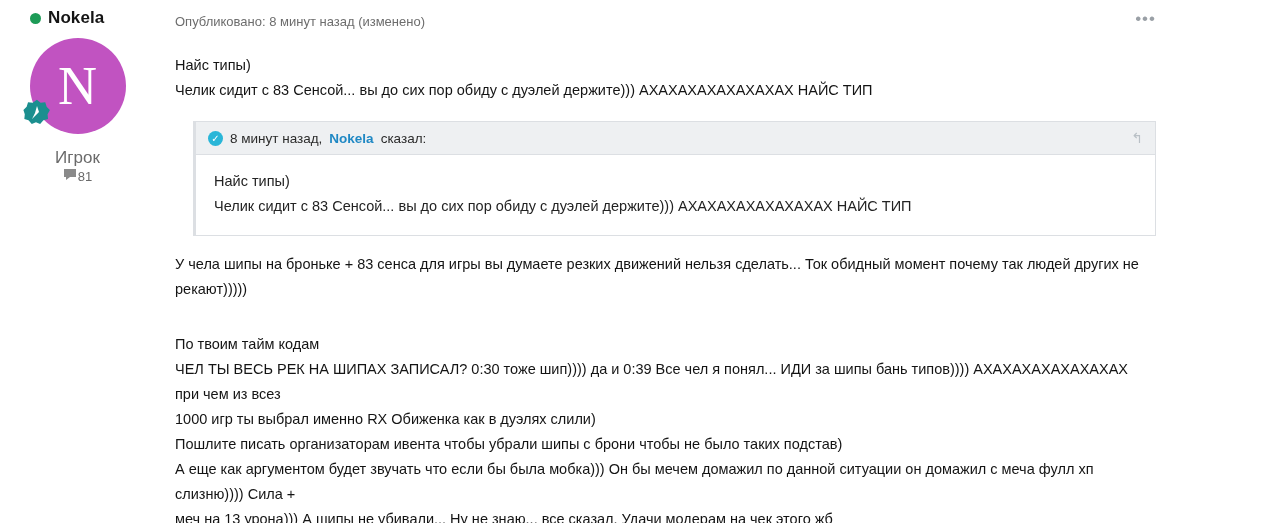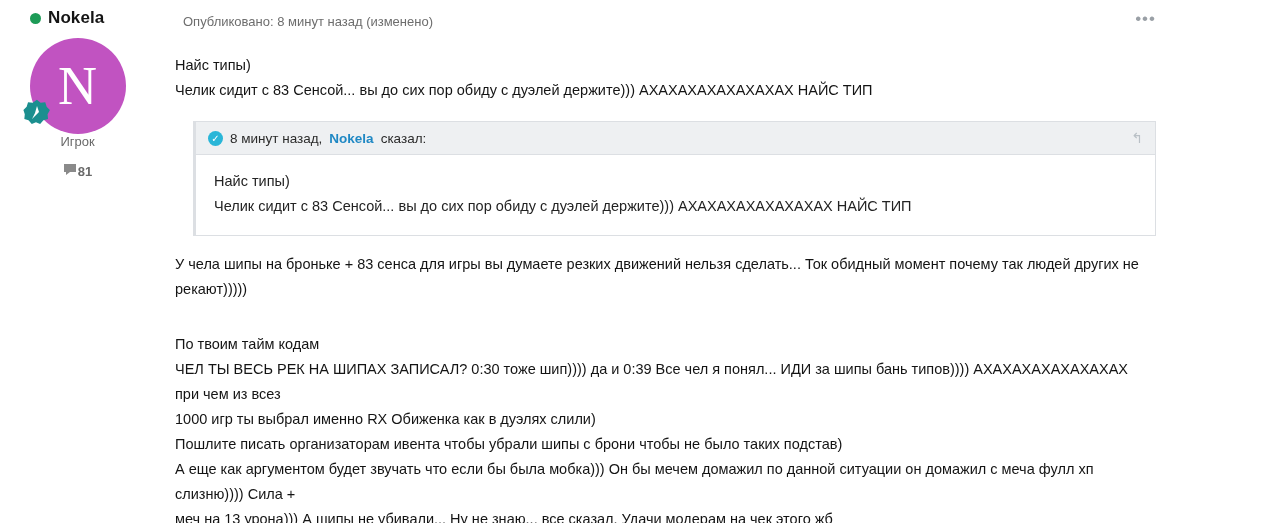--- a/index.html
+++ b/index.html
@@ -69,32 +69,31 @@
     user-select: none;
   }
   .badge-icon {
     position: absolute;
     left: -8px;
     bottom: 6px;
     width: 30px;
     height: 30px;
   }
   .user-title {
+    margin-top: 14px;
+    font-size: 17px;
+    color: #6a6a6a;
+  }
+  .msg-count {
     font-size: 13px;
     color: #6a6a6a;
-  }
-  .msg-count {
-    margin-top: 14px;
-    font-size: 13px;
-    color: #6a6a6a;
     display: flex;
     align-items: center;
     justify-content: center;
     gap: 1px;
-    font-weight: bold;
   }
   .bubble-icon {
     display: inline-block;
     vertical-align: middle;
     color: #8a8a8a;
   }
   
   .content-col {
     flex: 1;
     padding: 14px 22px 0 20px;
@@ -103,21 +102,20 @@
   }
   .post-header {
     display: flex;
     justify-content: space-between;
     align-items: flex-start;
     margin-bottom: 24px;
   }
   .post-meta {
     font-size: 13px;
     color: #6d6d6d;
-    margin-left: 8px;
   }
   .more-menu {
     color: #9aa0a6;
     font-size: 17px;
     letter-spacing: 1px;
     line-height: 10px;
     cursor: pointer;
     user-select: none;
   }
   .body-line {

